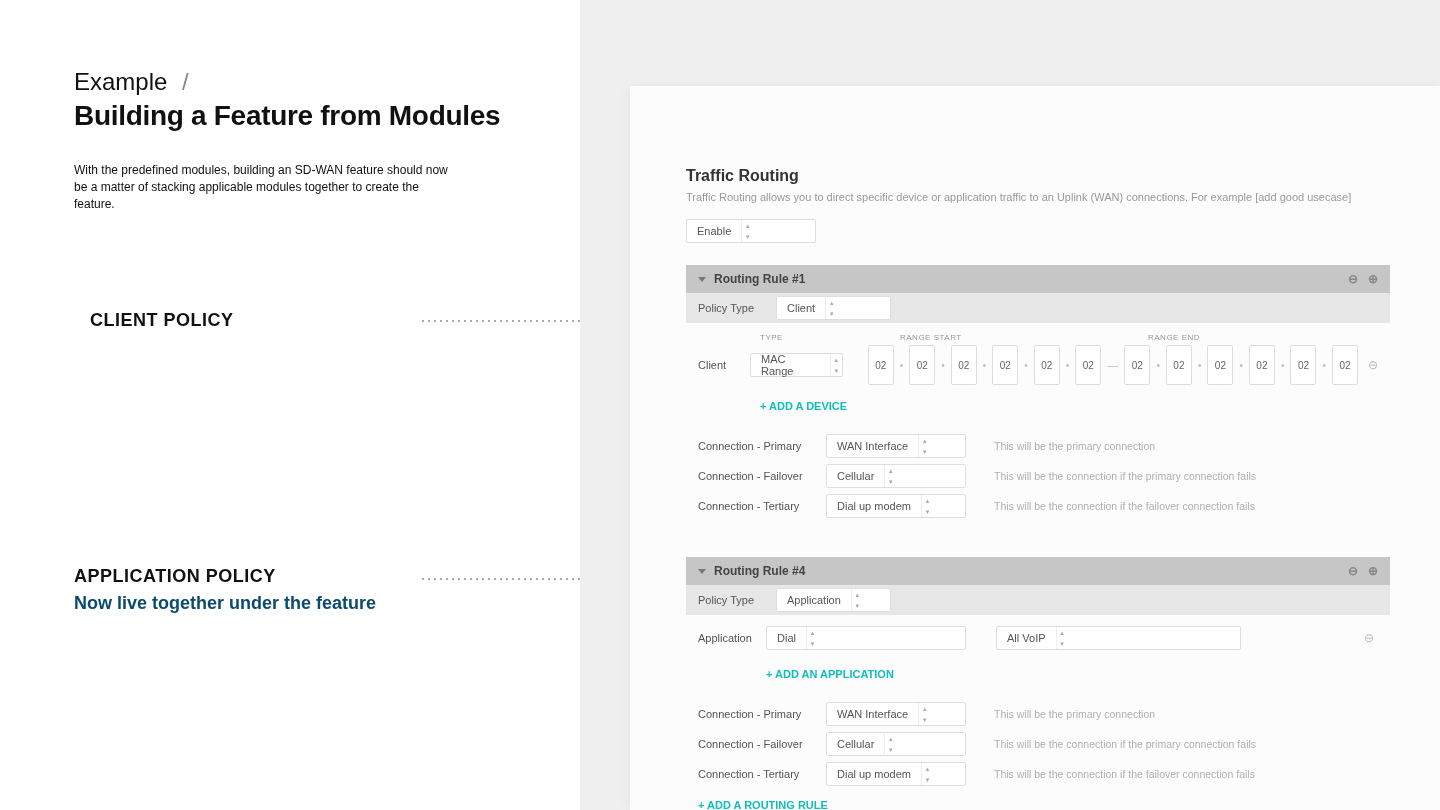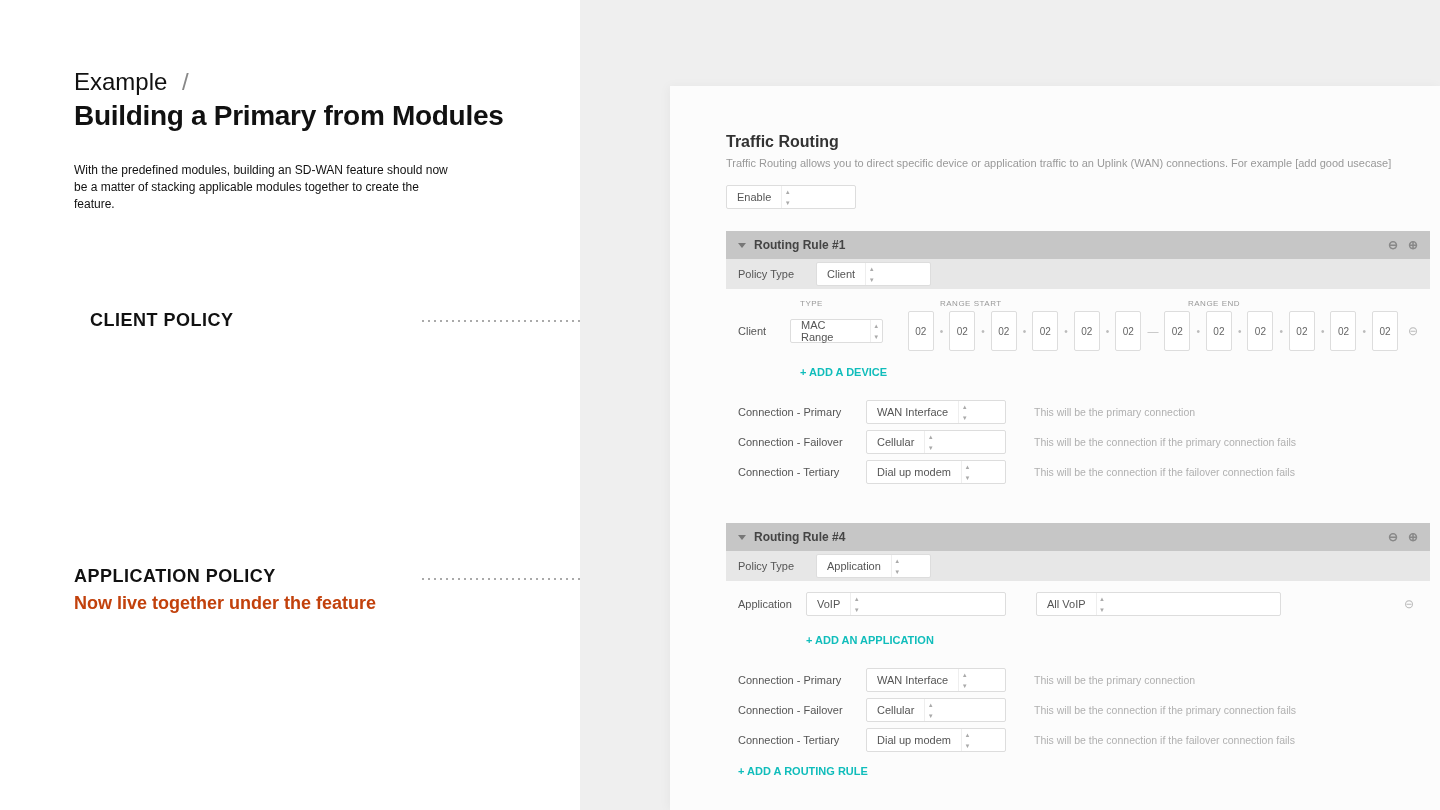--- a/index.html
+++ b/index.html
@@ -38,21 +38,21 @@
   }
   .policy-label {
     font-size: 18px;
     font-weight: 700;
     color: #111;
     letter-spacing: 0.5px;
   }
   .policy-sub {
     font-size: 18px;
     font-weight: 600;
-    color: #c2410c;
+    color: #0c4a6e;
     margin-top: 6px;
   }
   .dotted {
     position: absolute;
     left: 420px;
     width: 240px;
     height: 2px;
     background-image: radial-gradient(circle, #aaa 1px, transparent 1px);
     background-size: 6px 2px;
     background-repeat: repeat-x;
@@ -70,24 +70,23 @@
     position: relative;
   }
   .panel {
     position: absolute;
     top: 86px;
     left: 50px;
     right: 0;
     bottom: 0;
     background: #fcfcfc;
     box-shadow: -2px 0 10px rgba(0,0,0,0.04);
-    padding: 47px 0 0 56px;
+    padding: 81px 0 0 56px;
     color: #4a4a4a;
     font-size: 12px;
-    margin-left: 40px;
   }
   .panel-title {
     font-size: 16px;
     font-weight: 600;
     color: #333;
     margin-bottom: 6px;
   }
   .panel-desc {
     font-size: 11px;
     color: #999;
@@ -233,21 +232,21 @@
   .gap { height: 22px; }
 </style>
 </head>
 <body>
 
 <div class="left">
   <div class="breadcrumb">
     <span>Example</span>
     <span class="slash">/</span>
   </div>
-  <div class="title">Building a Primary from Modules</div>
+  <div class="title">Building a Feature from Modules</div>
   <div class="desc">With the predefined modules, building an SD-WAN feature should now be a matter of stacking applicable modules together to create the feature.</div>
 
   <div class="section-client">
     <div class="policy-label">CLIENT POLICY</div>
   </div>
   <div class="dotted d1"></div>
 
   <div class="section-app">
     <div class="policy-label">APPLICATION POLICY</div>
     <div class="policy-sub">Now live together under the feature</div>
@@ -410,21 +409,21 @@
               <div>▲</div>
               <div>▼</div>
             </div>
         </div>
       </div>
 
       <div class="rule-body">
         <div class="row">
           <span class="lbl" style="width:68px">Application</span>
           <div class="sel w-app">
-            <div class="val">VoIP</div>
+            <div class="val">Dial</div>
             <div class="spin">
                 <div>▲</div>
                 <div>▼</div>
               </div>
           </div>
           <div style="width:30px"></div>
           <div class="sel w-appcat">
             <div class="val">All VoIP</div>
             <div class="spin">
                 <div>▲</div>

